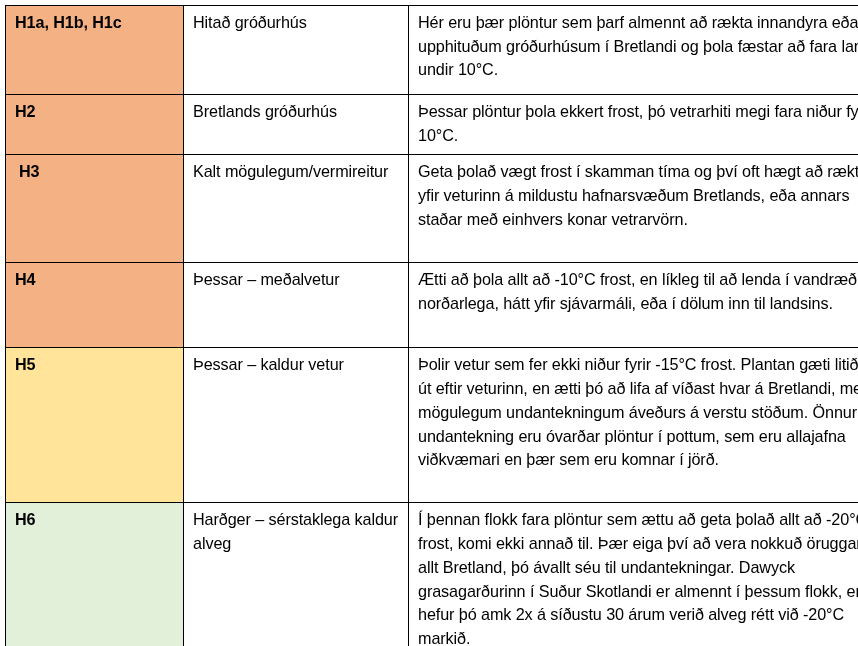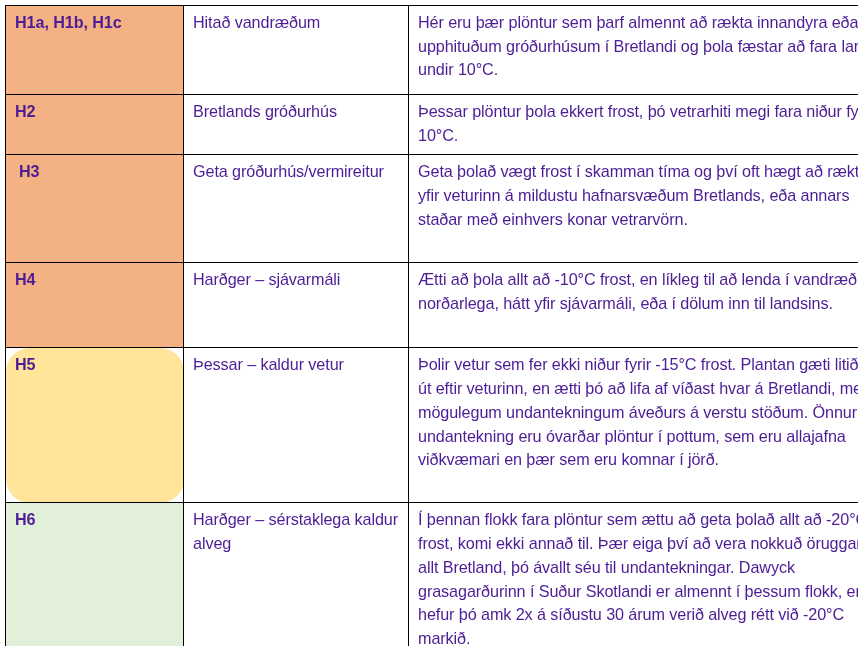--- a/index.html
+++ b/index.html
@@ -30,21 +30,21 @@
     table-layout: fixed;
     background: #ffffff;
   }
 
   table.hardiness-table td {
     border: 1.6px solid #000000;
     vertical-align: top;
     padding: 5px 7px 7px 9px;
     font-size: 16.2px;
     line-height: 1.465;
-    color: #4c1d95;
+    color: #000000;
     font-family: "Liberation Sans", sans-serif;
     letter-spacing: -0.1px;
   }
 
   td.col-code {
     width: 161px;
     font-weight: bold;
     padding-left: 11px;
   }
 
@@ -80,21 +80,21 @@
 
 <div class="page">
   <table class="hardiness-table">
     <tbody>
 
       <tr class="zone-row r-h1">
         <td class="col-code" style="background:#F4B183;">
           <span class="cell-text">H1a, H1b, H1c</span>
         </td>
         <td class="col-name">
-          <span class="cell-text">Hitað vandræðum</span>
+          <span class="cell-text">Hitað gróðurhús</span>
         </td>
         <td class="col-desc">
           <span class="cell-text">Hér eru þær plöntur sem þarf almennt að rækta innandyra eða í upphituðum gróðurhúsum í Bretlandi og þola fæstar að fara langt undir 10°C.</span>
         </td>
       </tr>
 
       <tr class="zone-row r-h2">
         <td class="col-code" style="background:#F4B183;">
           <span class="cell-text">H2</span>
         </td>
@@ -104,41 +104,41 @@
         <td class="col-desc">
           <span class="cell-text">Þessar plöntur þola ekkert frost, þó vetrarhiti megi fara niður fyrir 10°C.</span>
         </td>
       </tr>
 
       <tr class="zone-row r-h3">
         <td class="col-code" style="background:#F4B183;padding-left:13px;">
           <span class="cell-text">H3</span>
         </td>
         <td class="col-name">
-          <span class="cell-text">Geta gróðurhús/vermireitur</span>
+          <span class="cell-text">Kalt mögulegum/vermireitur</span>
         </td>
         <td class="col-desc">
           <span class="cell-text">Geta þolað vægt frost í skamman tíma og því oft hægt að rækta yfir veturinn á mildustu hafnarsvæðum Bretlands, eða annars staðar með einhvers konar vetrarvörn.</span>
         </td>
       </tr>
 
       <tr class="zone-row r-h4">
         <td class="col-code" style="background:#F4B183;">
           <span class="cell-text">H4</span>
         </td>
         <td class="col-name">
-          <span class="cell-text">Harðger – sjávarmáli</span>
+          <span class="cell-text">Þessar – meðalvetur</span>
         </td>
         <td class="col-desc">
           <span class="cell-text">Ætti að þola allt að -10°C frost, en líkleg til að lenda í vandræðum norðarlega, hátt yfir sjávarmáli, eða í dölum inn til landsins.</span>
         </td>
       </tr>
 
       <tr class="zone-row r-h5">
-        <td class="col-code" style="background:#FFE499;border-radius:24px;">
+        <td class="col-code" style="background:#FFE499;">
           <span class="cell-text">H5</span>
         </td>
         <td class="col-name">
           <span class="cell-text">Þessar – kaldur vetur</span>
         </td>
         <td class="col-desc">
           <span class="cell-text">Þolir vetur sem fer ekki niður fyrir -15°C frost. Plantan gæti litið illa út eftir veturinn, en ætti þó að lifa af víðast hvar á Bretlandi, með mögulegum undantekningum áveðurs á verstu stöðum. Önnur undantekning eru óvarðar plöntur í pottum, sem eru allajafna viðkvæmari en þær sem eru komnar í jörð.</span>
         </td>
       </tr>
 

